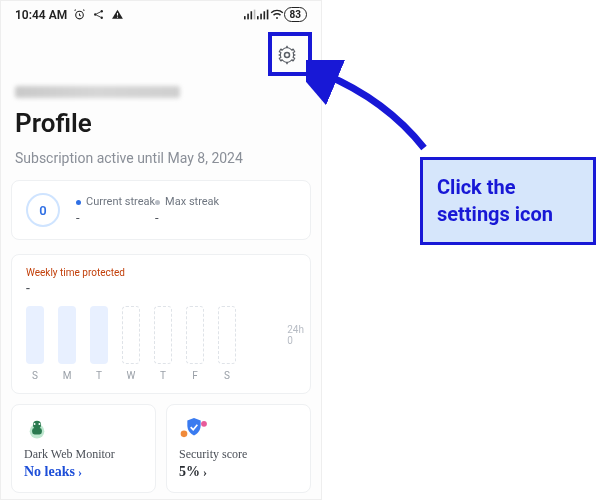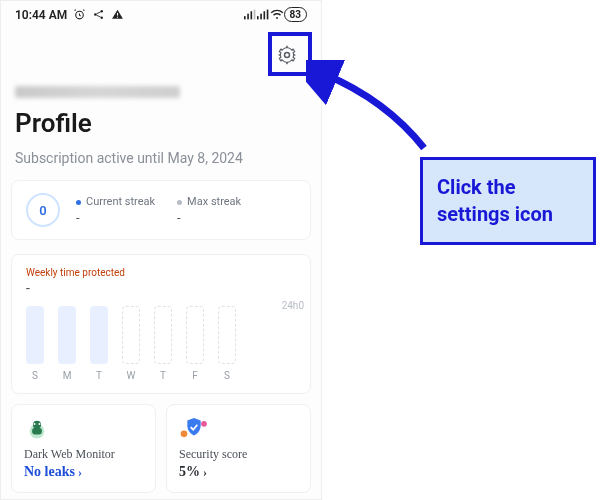--- a/index.html
+++ b/index.html
@@ -81,21 +81,21 @@
   .streak-card { display: flex; align-items: center; gap: 16px; }
   .streak-circle {
     width: 34px; height: 34px;
     border: 2px solid #cfe4ff;
     border-radius: 50%;
     display: flex; align-items: center; justify-content: center;
     color: #2f6fe4;
     font-size: 13px;
     font-weight: 600;
   }
-  .streak-cols { display: flex; gap: 22px; }
+  .streak-cols { display: flex; }
   .streak-col .label { font-size: 11px; color: #6f7680; }
   .streak-col .label.cur::before {
     content: ""; display: inline-block; width: 5px; height: 5px;
     background: #2f6fe4; border-radius: 50%; margin-right: 5px; vertical-align: middle;
   }
   .streak-col .label.max::before {
     content: ""; display: inline-block; width: 5px; height: 5px;
     background: #b7bcc4; border-radius: 50%; margin-right: 5px; vertical-align: middle;
   }
   .streak-col .val { font-size: 13px; color: #4a4f57; margin-top: 2px; }
@@ -111,21 +111,21 @@
     position: relative;
   }
   .bar {
     width: 18px;
     border-radius: 4px;
   }
   .bar.filled { background: #e8f0ff; height: 100%; }
   .bar.dashed { height: 100%; border: 1.5px dashed #dfe3e8; background: transparent; }
   .ylabels {
     position: absolute; right: -8px; top: -6px; height: 70px;
-    display: flex; flex-direction: row; justify-content: center;
+    display: flex; flex-direction: column; justify-content: center;
     font-size: 10px; color: #b7bcc4;
   }
   .daylabels {
     display: flex; gap: 14px; margin-top: 6px;
     font-size: 10px; color: #9aa0a8;
   }
   .daylabels span { width: 18px; text-align: center; }
   
   .row2 {
     display: flex; gap: 10px; margin: 10px 10px 0 10px;

